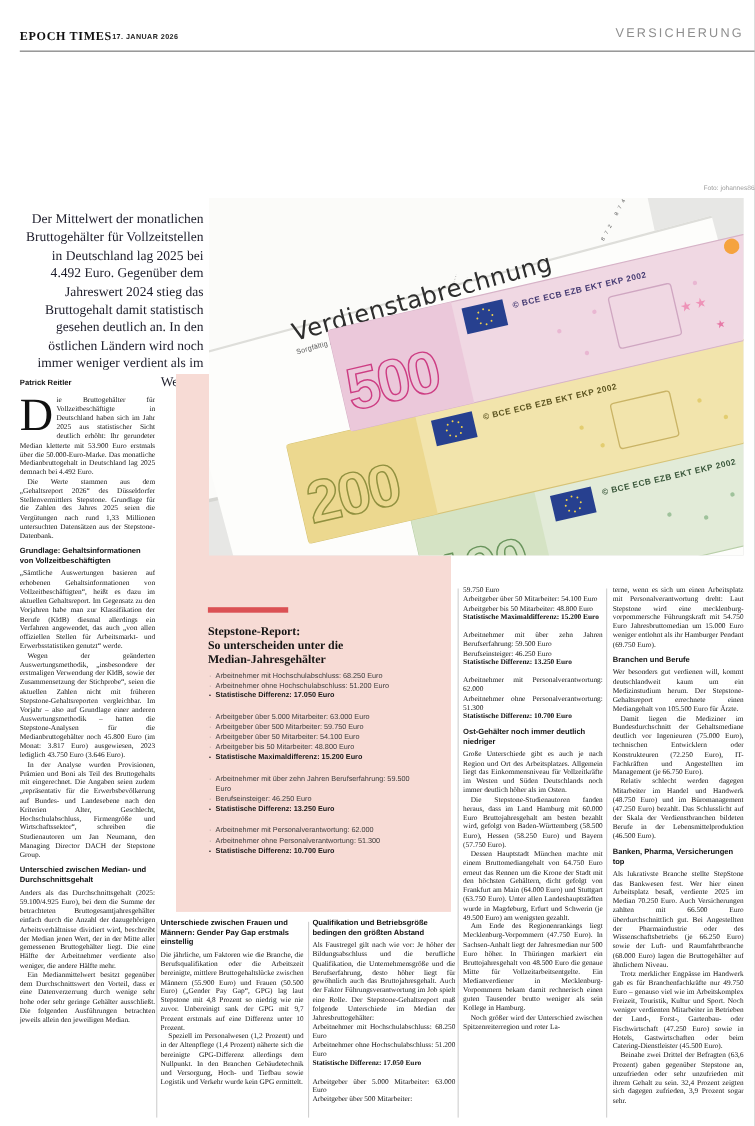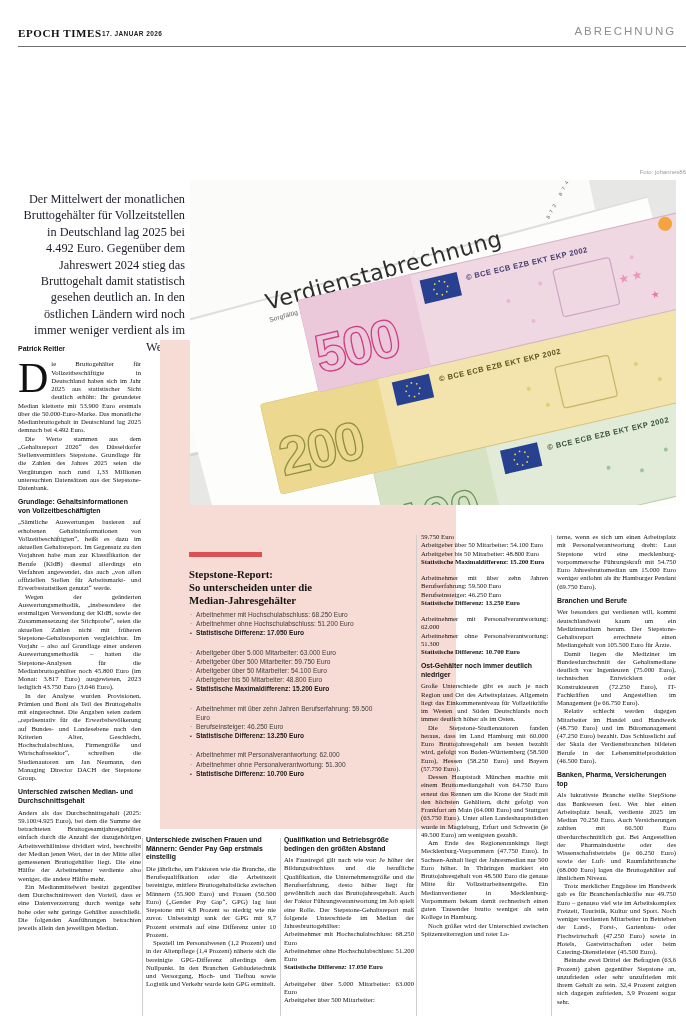--- a/index.html
+++ b/index.html
@@ -19,21 +19,21 @@
          font-family:"Liberation Serif",serif;font-weight:700;}
   .hl1{font-size:33px;line-height:42px;letter-spacing:-.5px;}
   .hl2{font-size:33px;line-height:52px;letter-spacing:-.5px;}
   .hl2 .lg{font-size:46px;}
   
   .lead{position:absolute;left:18px;top:191px;width:167px;font-size:12.3px;line-height:16.4px;
         text-align:right;color:#1d1d2b;}
   .photo-credit{position:absolute;right:10px;top:169px;font-family:"Liberation Sans",sans-serif;
         font-size:6px;color:#9c9c9c;}
   
-  .panel{position:absolute;left:160px;top:340px;width:296px;height:489px;background:#f7dbd5;}
+  .panel{position:absolute;left:160px;top:340px;width:250px;height:489px;background:#f7dbd5;}
   .panel-bar{position:absolute;left:29px;top:212px;width:73px;height:5px;background:#db5154;}
   .panel-title{position:absolute;left:29px;top:228px;width:200px;font-family:"Liberation Serif",serif;
         font-weight:700;font-size:10.8px;line-height:13px;color:#141414;}
   .panel-list{position:absolute;left:29px;top:270px;width:198px;font-family:"Liberation Sans",sans-serif;
         font-size:6.6px;line-height:9.2px;color:#3d3d3d;}
   .panel-group{margin-bottom:10px;}
   .bx{position:relative;padding-left:7px;}
   .bx::before{content:"·";position:absolute;left:1px;top:0;color:#7a7a7a;}
   .bx.b{font-weight:700;color:#1a1a1a;}
   .bx.b::before{content:"•";color:#1a1a1a;font-size:5px;top:1px;}
@@ -64,21 +64,21 @@
   .vr4{left:551px;top:535px;height:481px;}
 </style>
 </head>
 <body>
 
 <div class="page">
 
   <div class="brand">EPOCH TIMES</div>
   <div class="issue-date">17. JANUAR 2026</div>
   <div class="section-label">
-    <span>ABRECHNUNG</span>
+    <span>VERSICHERUNG</span>
     <span class="pg">| 3</span>
   </div>
   <div class="header-rule"></div>
 
 
   <div class="lead">Der Mittelwert der monatlichen Bruttogehälter für Vollzeitstellen in Deutschland lag 2025 bei 4.492 Euro. Gegenüber dem Jahreswert 2024 stieg das Bruttogehalt damit statistisch gesehen deutlich an. In den östlichen Ländern wird noch immer weniger verdient als im Westen.</div>
 
   <div class="photo-credit">Foto: johannes86/iStock</div>
 
   <div class="panel">

